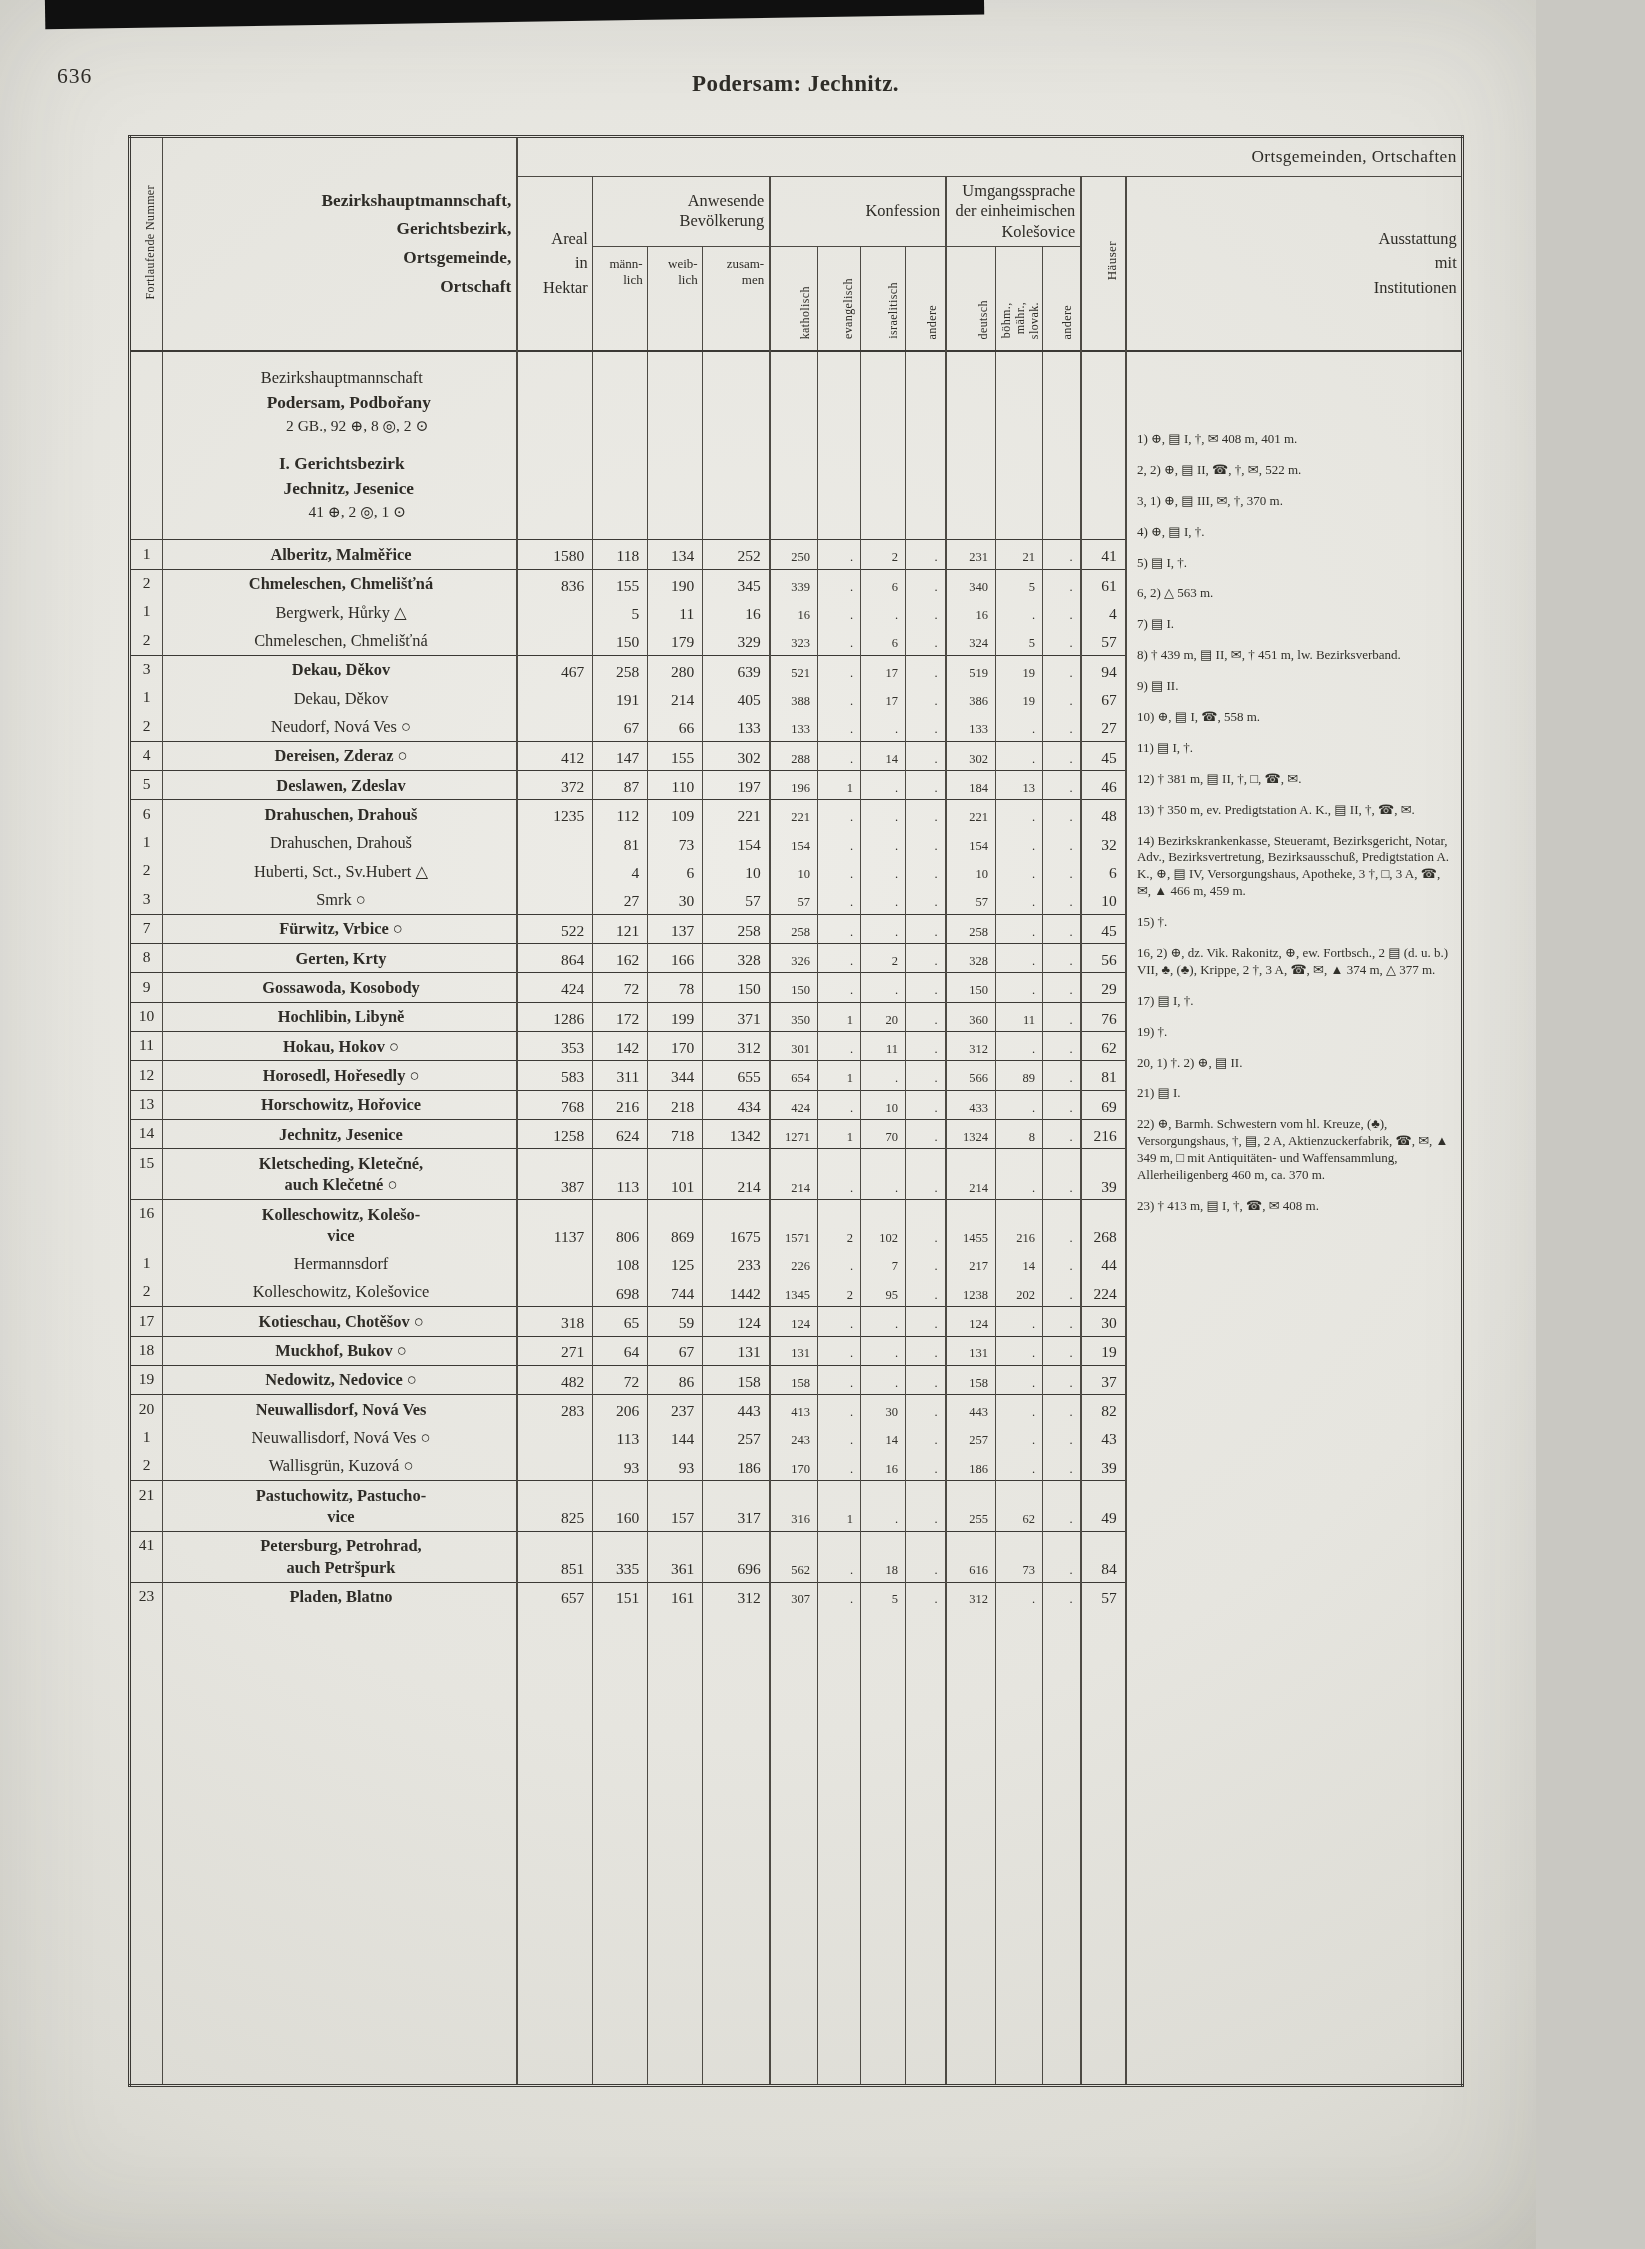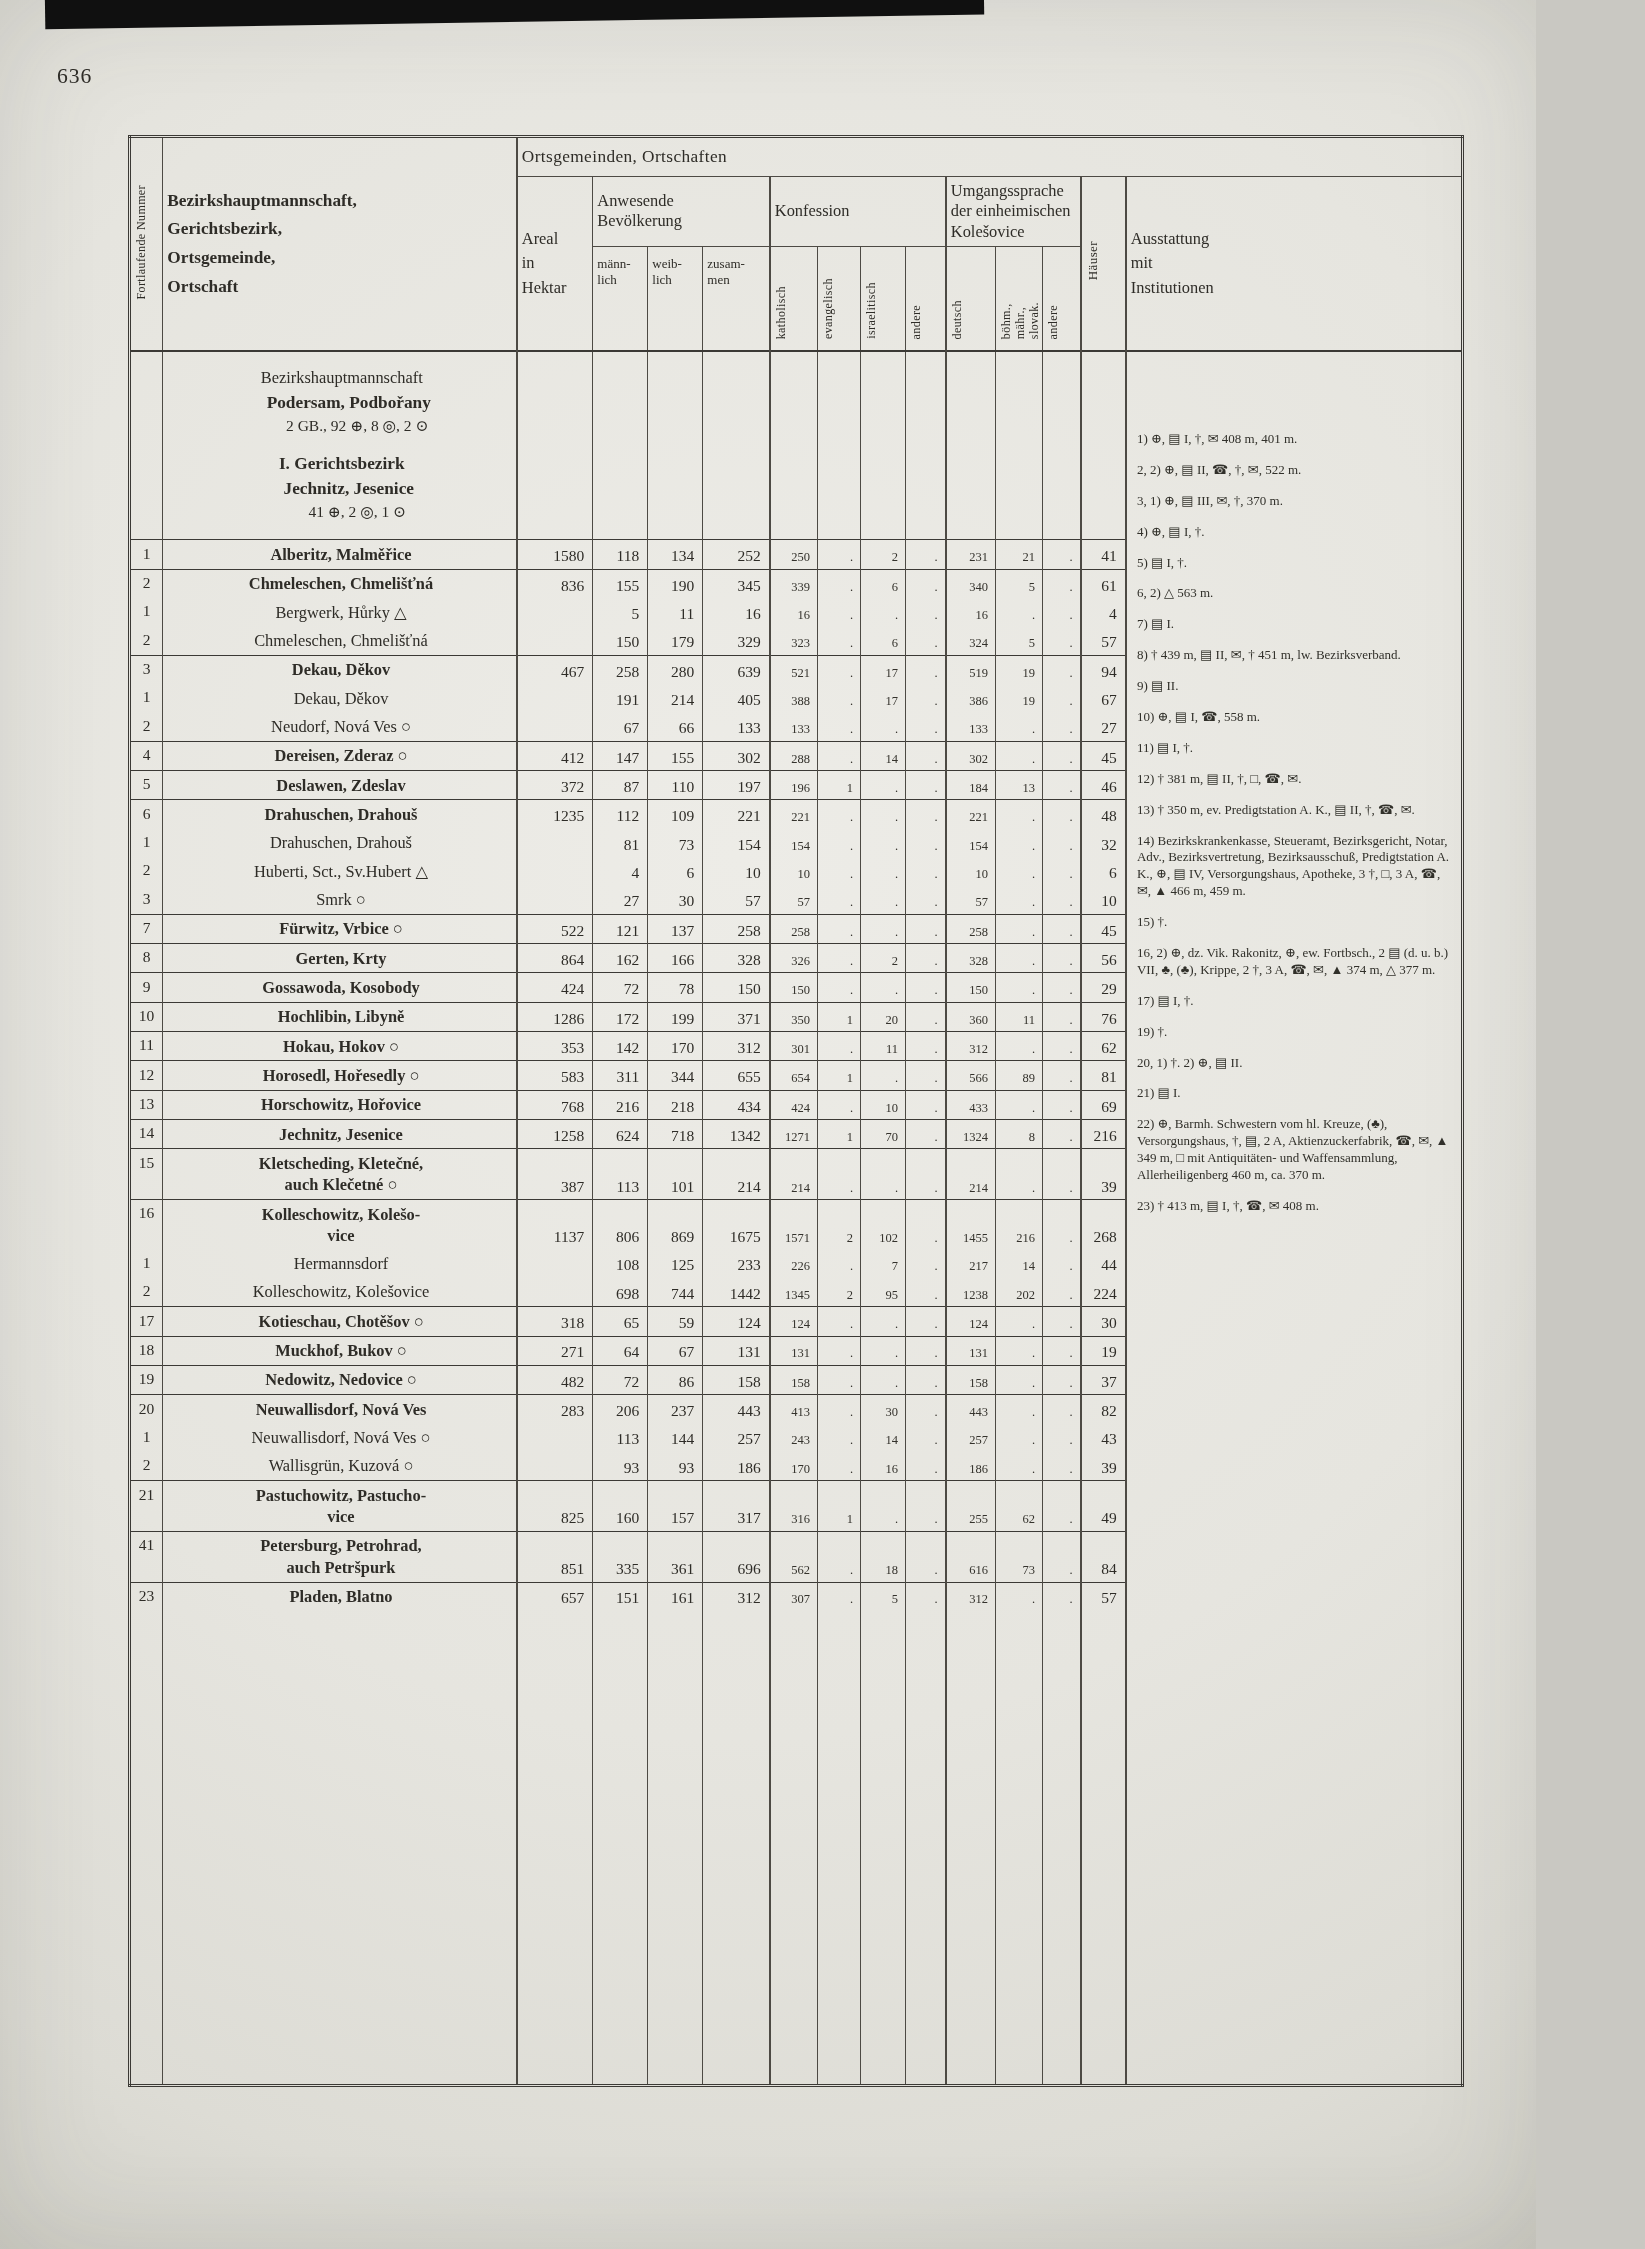--- a/index.html
+++ b/index.html
@@ -20,21 +20,21 @@
   .doc-title { position:absolute; left:129px; top:71px; width:1333px; text-align:center;
     font-size:23px; font-weight:bold; letter-spacing:0.4px; }
 
   .table-wrap { position:absolute; left:128px; top:135px; }
   table { border-collapse:collapse; table-layout:fixed; width:1336px;
     border:3.5px double #3b3935; }
   th, td { border-left:0.9px solid #4d4a44; padding:3.5px 4.3px; }
   th { font-weight:normal; }
   .sec { border-left:2.6px double #4d4a44 !important; }
   thead { border-bottom:2.6px double #3b3935; }
-  thead th { text-align:left; vertical-align:middle; }
+  thead th { text-align:right; vertical-align:middle; }
   tr.h-band { height:40px; }
   tr.h-band th.band { border-bottom:0.9px solid #4d4a44; font-size:17.3px; letter-spacing:0.4px; }
   tr.h-groups { height:60px; }
   tr.h-groups th { border-bottom:0.9px solid #4d4a44; font-size:16.4px; }
   tr.h-groups th[rowspan] { border-bottom:none; }
   tr.h-cols { height:105px; }
   tr.h-cols th { font-size:13px; vertical-align:top; padding-top:9px; }
   tr.h-cols th.th-rot { vertical-align:bottom; padding-bottom:7px; }
   .pre { white-space:pre-line; }
   .th-name { font-weight:bold; font-size:17.3px; line-height:1.65; }
@@ -67,20 +67,21 @@
 </style>
 </head>
 <body>
 
 <div class="page">
   <div class="scan-top"></div>
   <div class="scan-right-hl"></div>
   <div class="scan-right"></div>
 
   <div class="page-number">636</div>
+  <div class="doc-title">Podersam: Jechnitz.</div>
 
   <div class="table-wrap">
     <table>
       <colgroup>
         <col style="width:33px">
           <col style="width:354px">
           <col style="width:76px">
         <col style="width:55px">
           <col style="width:55px">
           <col style="width:67px">

